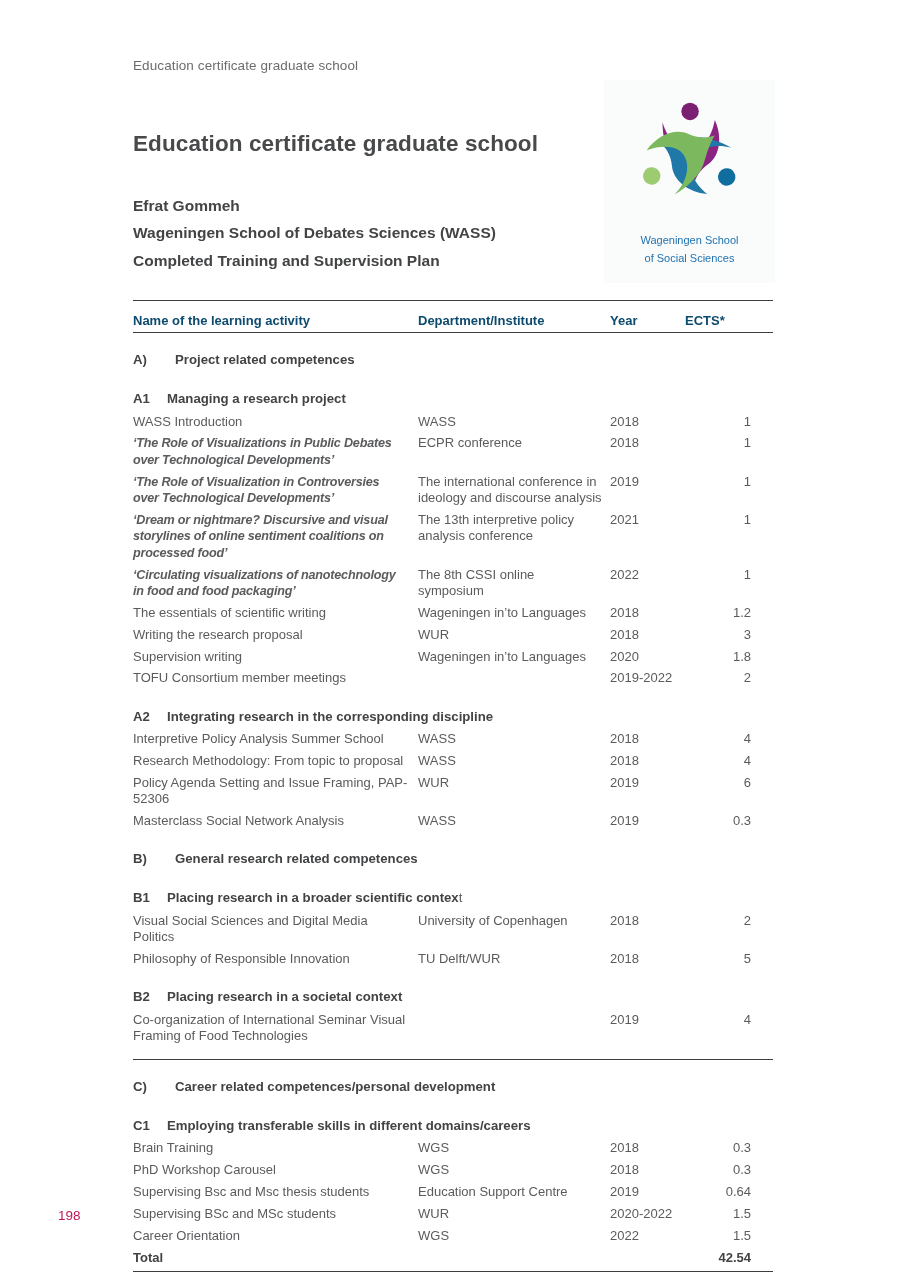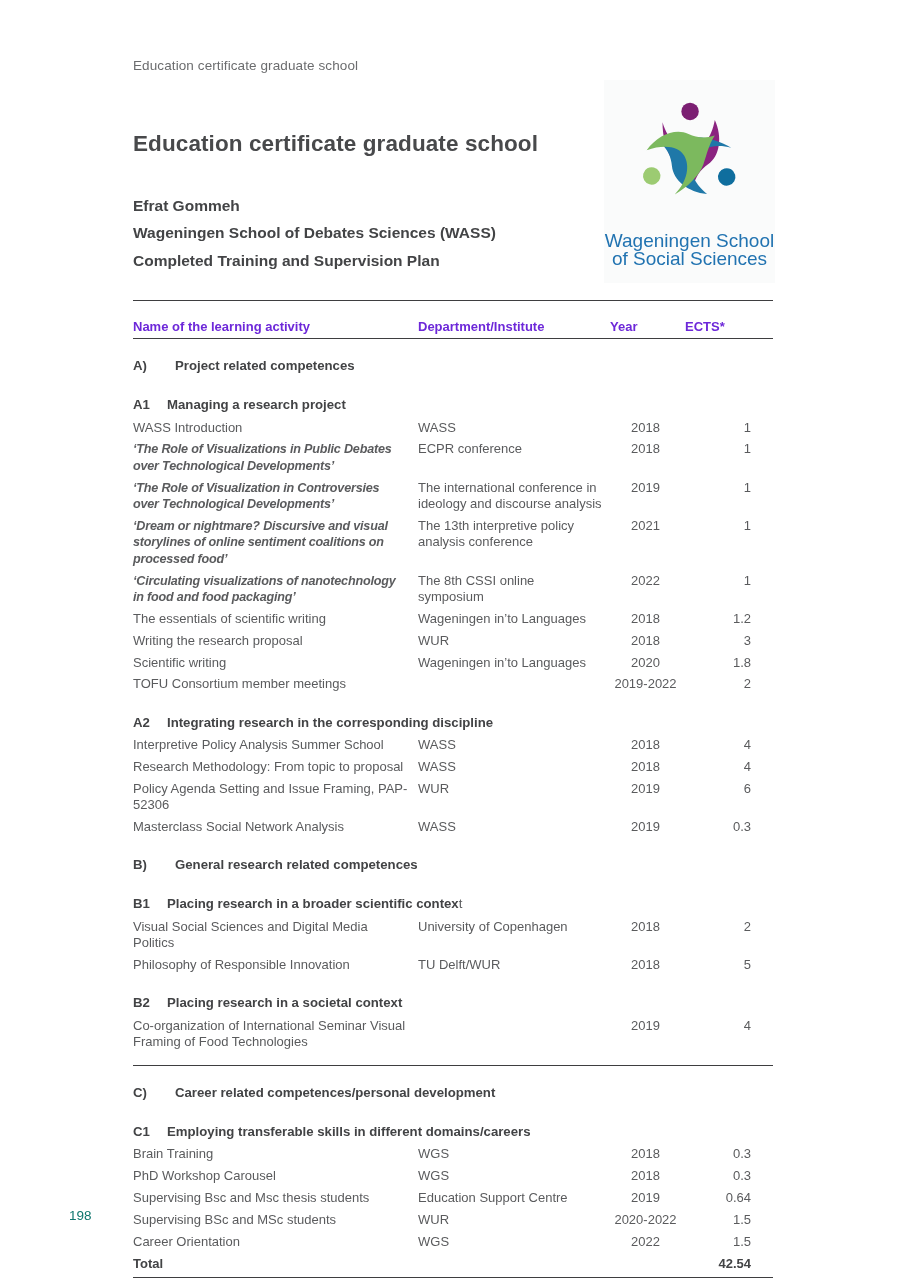--- a/index.html
+++ b/index.html
@@ -30,78 +30,78 @@
   }
 
   .logo-box {
     position: absolute; left: 604px; top: 80px;
     width: 171px; height: 203px;
     background: #fafbfb;
     text-align: center;
   }
   .logo-box svg { display: block; margin: 2px auto 0; }
   .logo-text {
-    font-size: 19px; line-height: 17.5px;
+    font-size: 11px; line-height: 17.5px;
     font-weight: normal;
   }
 
   .content {
     position: absolute; left: 133px; top: 300px; width: 640px;
   }
 
   table.tsp {
     width: 640px; border-collapse: collapse;
     border-top: 1.4px solid #3e3e40;
     border-bottom: 1.4px solid #3e3e40;
     table-layout: fixed;
   }
   table.tsp col.c-name { width: 285px; }
   table.tsp col.c-dept { width: 192px; }
   table.tsp col.c-year { width: 75px; }
   table.tsp col.c-ects { width: 88px; }
 
   table.tsp th {
-    font-size: 13px; font-weight: bold; color: #6d28d9;
-    text-align: left; padding: 18px 0 4px;
+    font-size: 13px; font-weight: bold; color: #0c4a6e;
+    text-align: left; padding: 12px 0 4px;
     border-bottom: 1.4px solid #3e3e40;
     margin-top: 20px;
   }
   table.tsp th.year { padding-right: 4px; }
   table.tsp th.ects { text-align: left; padding-right: 15px; }
 
   table.tsp td {
     font-size: 13px; color: #5a5b5d;
     vertical-align: top; line-height: 16.5px;
     padding: 2.5px 0 2.8px;
   }
   table.tsp td.name { padding-right: 10px; }
   table.tsp td.name.i { font-style: italic; font-size: 12.6px; letter-spacing: -0.2px; font-weight: bold; }
   table.tsp td.dept { padding-right: 8px; }
-  table.tsp td.year { text-align: center; padding-right: 4px; white-space: nowrap; margin-top: 16px; }
+  table.tsp td.year { text-align: left; padding-right: 4px; white-space: nowrap; margin-top: 16px; }
   table.tsp td.ects { text-align: right; padding-right: 22px; }
   table.tsp td.b { font-weight: bold; color: #424345; margin-top: 20px; }
 
   table.tsp tr.section td, table.tsp tr.subsection td {
     padding-top: 19px; padding-bottom: 3.5px;
     font-weight: bold; color: #424345; font-size: 13.2px;
   }
   .lab { display: inline-block; width: 34px; }
   .lab.wide { width: 42px; }
   .tail { font-weight: normal; color: #5a5b5d; }
 
   table.tsp tr.divider td { border-bottom: 1.4px solid #3e3e40; padding-bottom: 14px; }
   table.tsp tr.total td { padding-top: 3px; padding-bottom: 5px; }
 
   .footnote {
     margin-top: 11px; font-size: 14px; color: #5a5b5d;
   }
 
   .page-number {
-    position: absolute; left: 69px; top: 1208px;
-    font-size: 13.5px; color: #0f766e;
+    position: absolute; left: 58px; top: 1208px;
+    font-size: 13.5px; color: #be185d;
   }
 </style>
 </head>
 <body>
 
 <div class="running-header">Education certificate graduate school</div>
 
 <h1 class="doc-title">Education certificate graduate school</h1>
 
 <div class="author-block">
@@ -191,21 +191,21 @@
           <td class="year">2018</td>
           <td class="ects">1.2</td>
         </tr>
         <tr class="item">
           <td class="name">Writing the research proposal</td>
           <td class="dept">WUR</td>
           <td class="year">2018</td>
           <td class="ects">3</td>
         </tr>
         <tr class="item">
-          <td class="name">Scientific writing</td>
+          <td class="name">Supervision writing</td>
           <td class="dept">Wageningen in’to Languages</td>
           <td class="year">2020</td>
           <td class="ects">1.8</td>
         </tr>
         <tr class="item">
           <td class="name">TOFU Consortium member meetings</td>
           <td class="dept"></td>
           <td class="year">2019-2022</td>
           <td class="ects">2</td>
         </tr>

